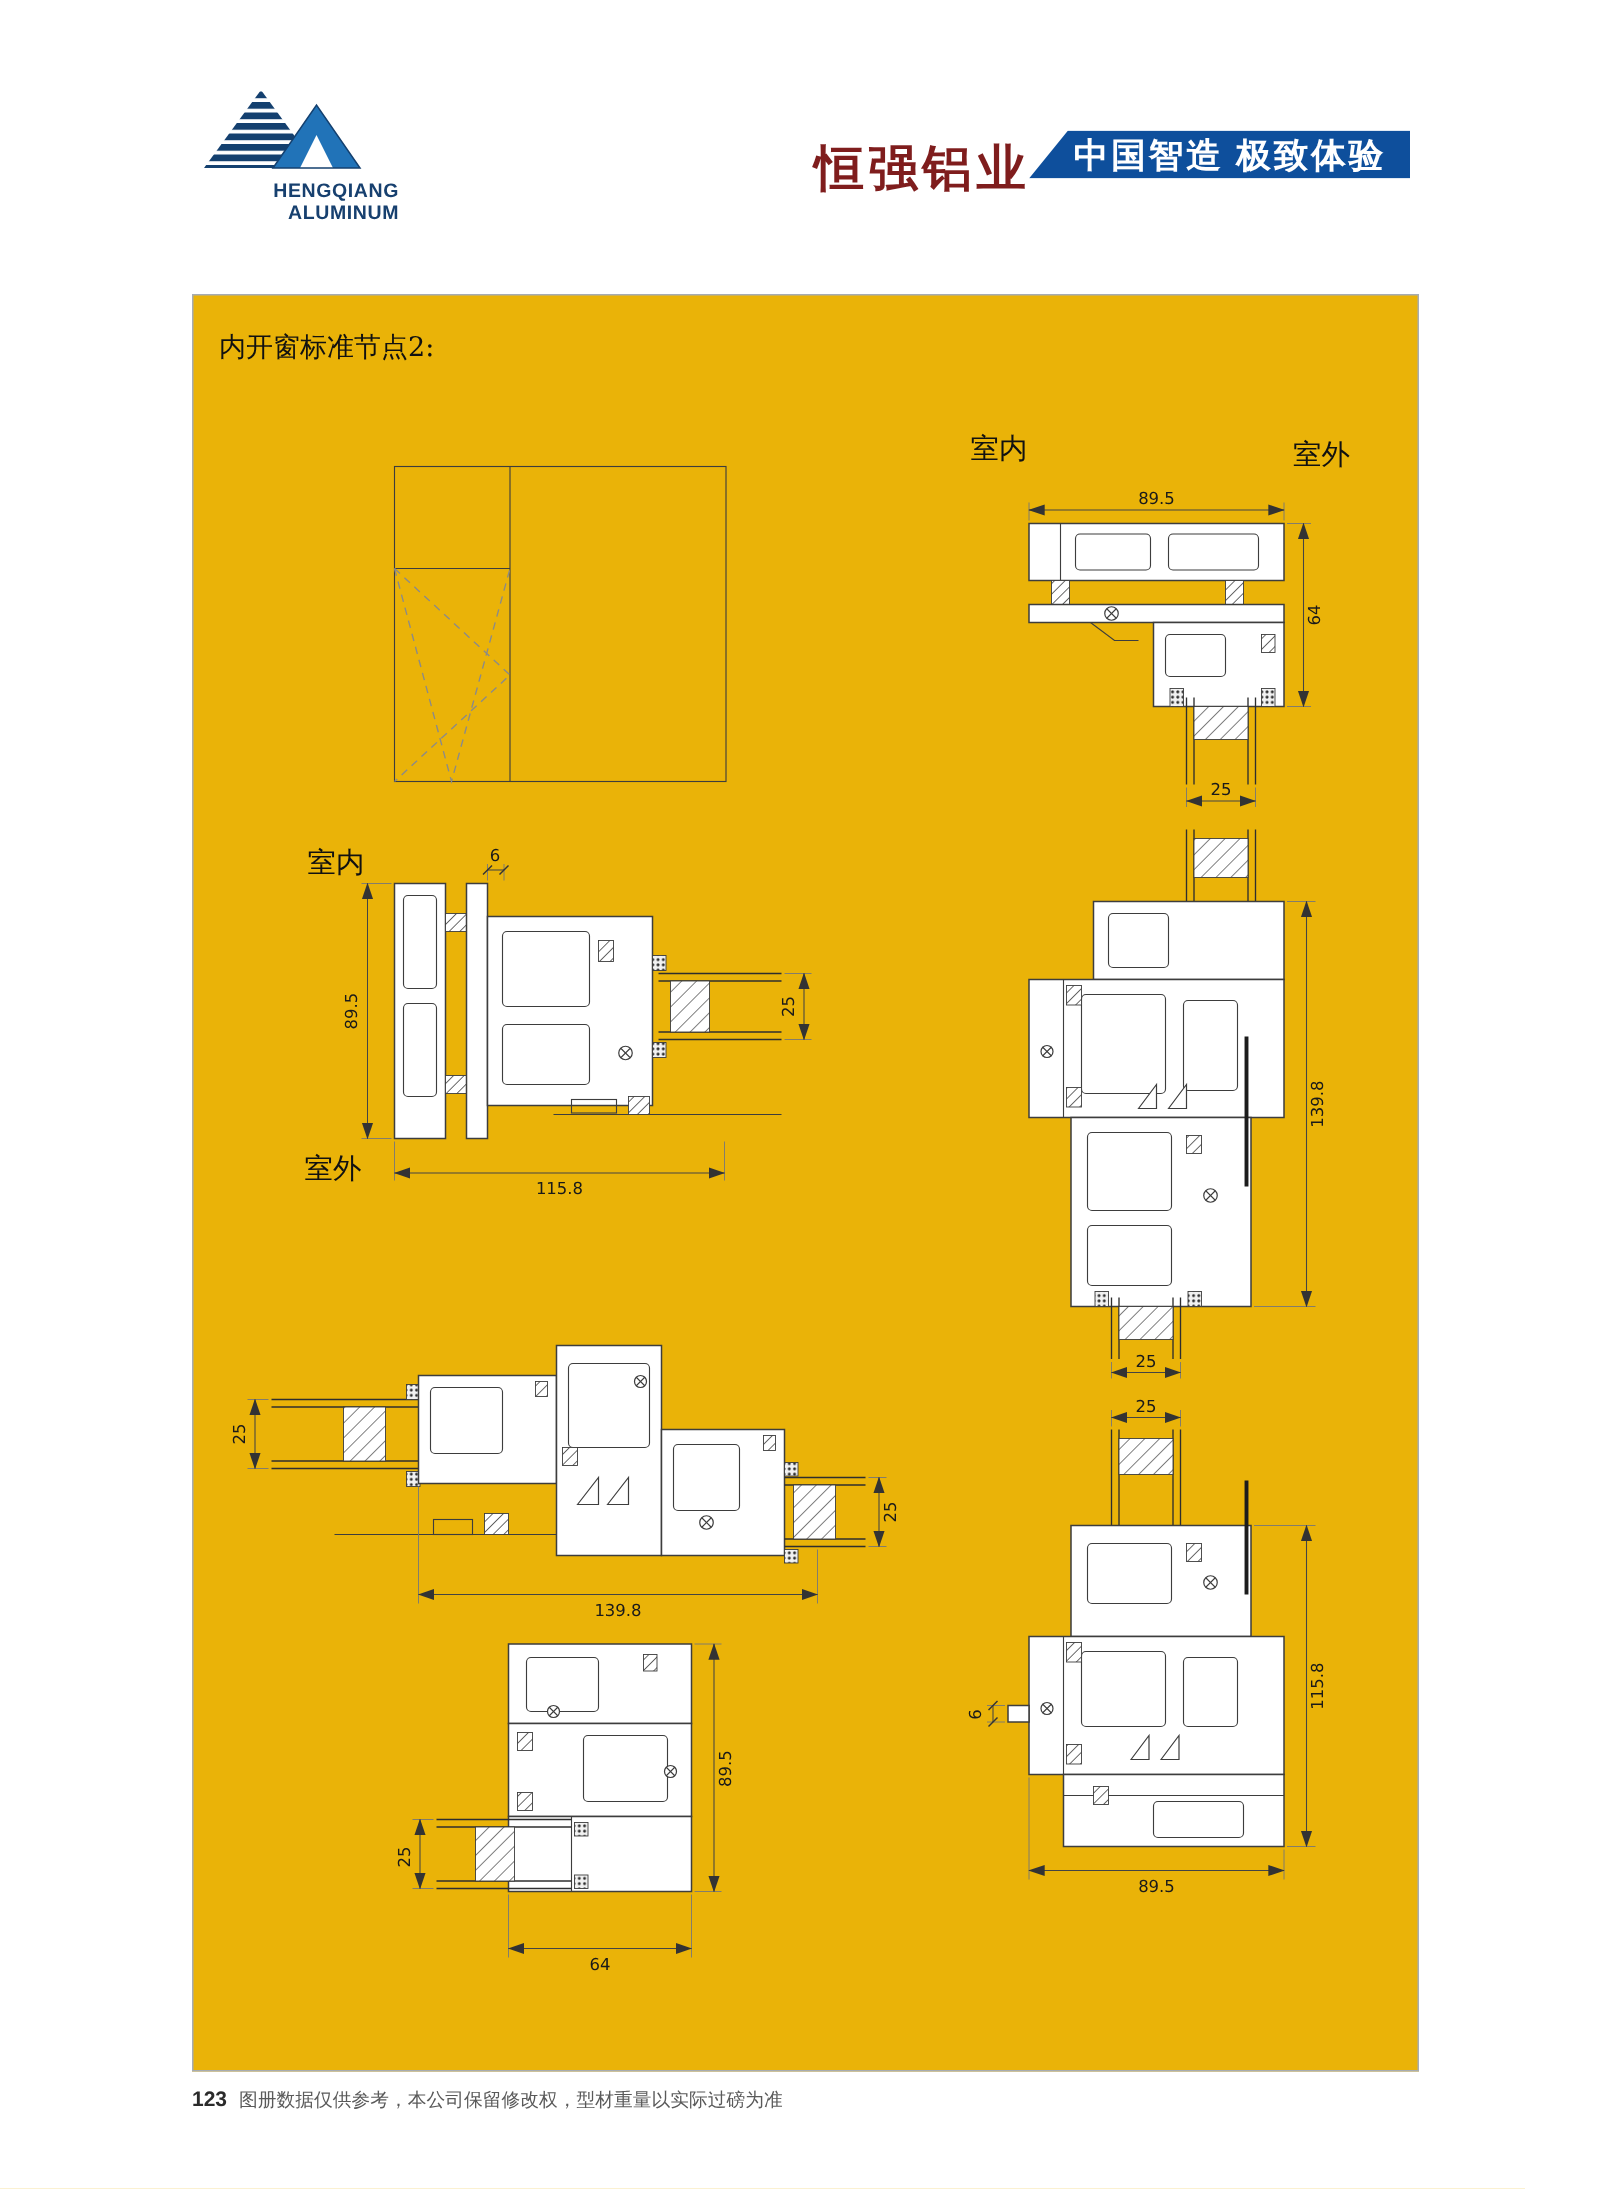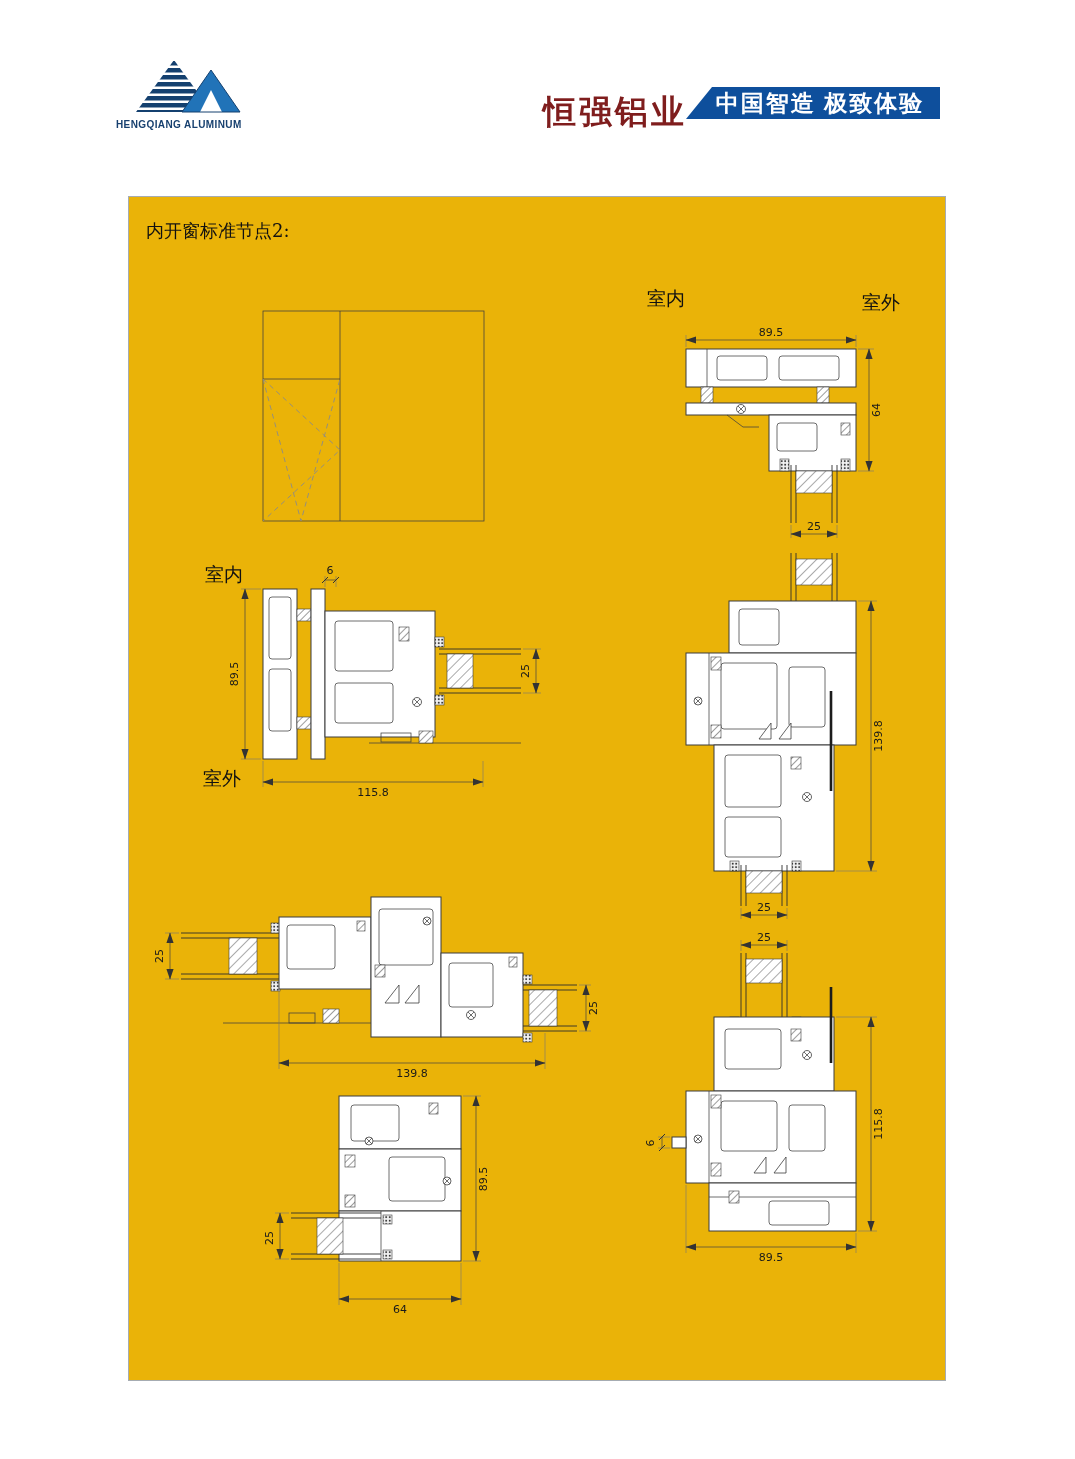--- a/index.html
+++ b/index.html
@@ -2,22 +2,22 @@
 <html><head>
 <meta charset="utf-8">
 <style>
   * { margin:0; padding:0; box-sizing:border-box; }
   html,body { background:#ffffff; }
   .page { position:relative; width:1075px; height:1459px; background:#fff;
           font-family:"Liberation Sans","DejaVu Sans",sans-serif; overflow:hidden; }
 
   
   .logo-mark { position:absolute; left:132px; top:54px; width:118px; height:62px; }
-  .logo-caption { position:absolute; left:116px; top:119px; width:150px; text-align:left;
-                  font-size:10px; font-weight:bold; color:#17406f; letter-spacing:.4px; }
+  .logo-caption { position:absolute; left:116px; top:119px; width:150px; text-align:right;
+                  font-size:13px; font-weight:bold; color:#17406f; letter-spacing:.4px; }
   .brand { position:absolute; left:543px; top:90px; font-size:33px; font-weight:bold;
            color:#7f1d1d; letter-spacing:3px; }
   .banner { position:absolute; left:686px; top:87px; width:254px; height:32px; background:#0e4f9c;
             clip-path:polygon(26px 0, 100% 0, 100% 100%, 0 100%);
             display:flex; align-items:center; justify-content:center; }
   .banner span { color:#fff; font-size:23px; font-weight:bold; letter-spacing:2px; padding-left:14px; }
   .title { position:absolute; left:128px; top:150px; font-size:25px; font-weight:bold;
            color:#1c1c1c; letter-spacing:1px; }
 
   
@@ -453,14 +453,17 @@
         <g>
           <line class="ext" x1="210" y1="1066" x2="210" y2="1108"></line>
           <line class="ext" x1="332" y1="1066" x2="332" y2="1108"></line>
           <line class="dl" x1="210" y1="1102" x2="332" y2="1102" marker-start="url(#ar)" marker-end="url(#ar)"></line>
           <text class="dim" x="271" y="1116" text-anchor="middle">64</text>
         </g>
       </g>
     </svg>
   </div>
 
+  <div class="footer">
+    <span class="pageno">123</span><span>图册数据仅供参考，本公司保留修改权，型材重量以实际过磅为准</span>
+  </div>
 
 </div>
 
 </body></html>

